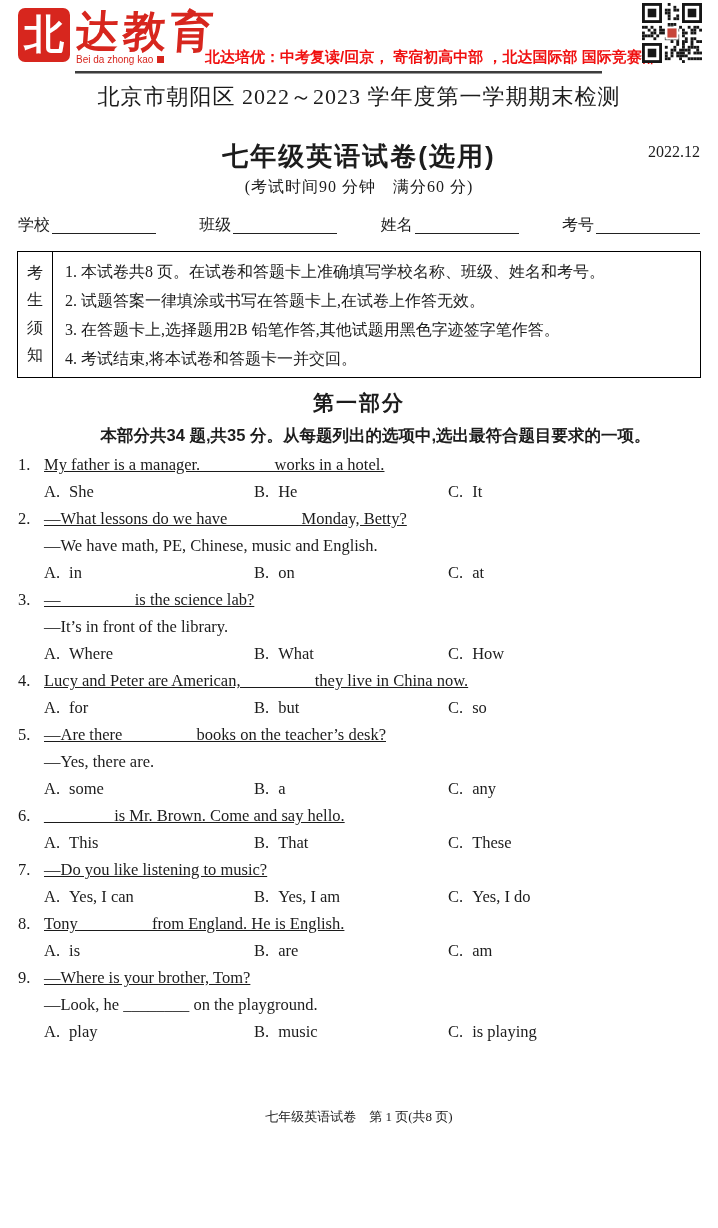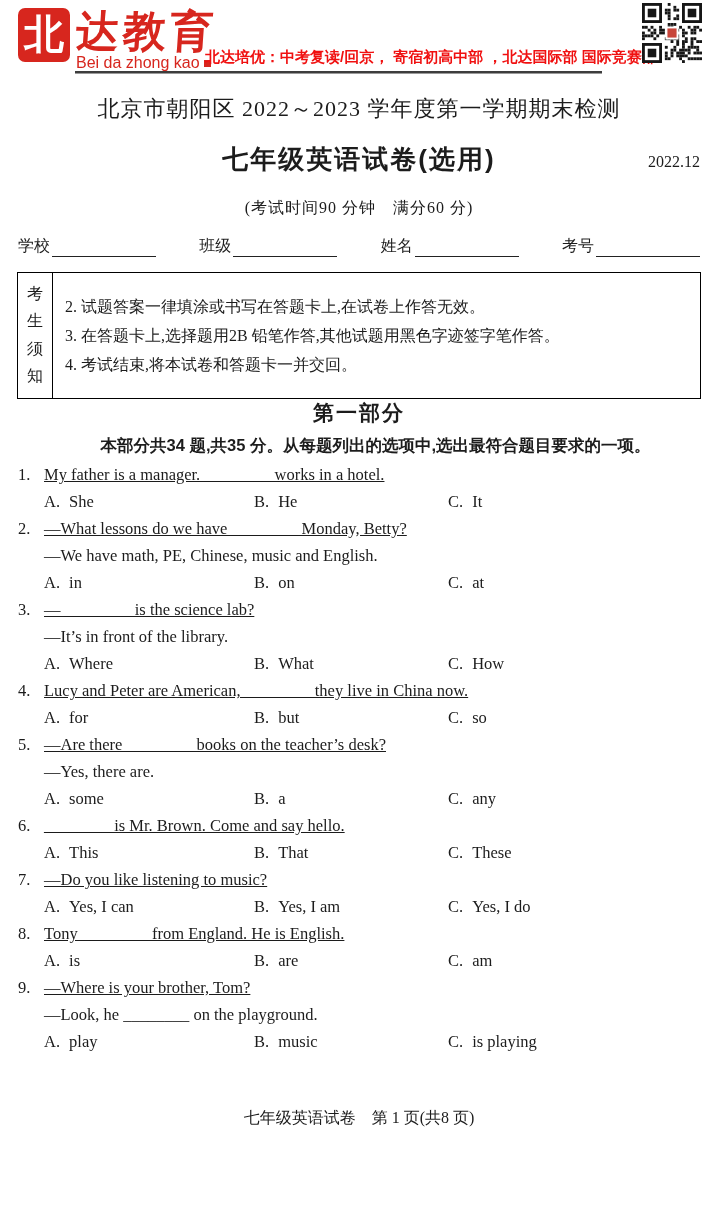--- a/index.html
+++ b/index.html
@@ -16,71 +16,71 @@
     width:52px; height:54px; background:#d7261e; border-radius:7px;
     color:#fff; font-size:40px; font-weight:bold; text-align:center; line-height:54px;
     font-family:"Liberation Serif",serif;
   }
   .logo-right { margin-left:6px; position:relative; }
   .brand {
     color:#d7261e; font-size:43px; line-height:48px; font-weight:bold;
     font-family:"Liberation Serif",serif; letter-spacing:4px;
     transform:skewX(-4deg);
   }
-  .logo-sub { color:#d7261e; font-size:16px; font-family:"Liberation Sans",sans-serif; margin-top:-2px; display:flex; align-items:center; gap:4px;}
+  .logo-sub { color:#d7261e; font-size:10px; font-family:"Liberation Sans",sans-serif; margin-top:-2px; display:flex; align-items:center; gap:4px;}
   .logo-square { display:inline-block; width:7px; height:7px; background:#d7261e; }
   .slogan {
     position:absolute; left:205px; top:48px; width:420px;
     color:#f01010; font-weight:bold; font-size:15px;
     font-family:"Liberation Sans",sans-serif; white-space:nowrap;
   }
   .header-rule { position:absolute; left:75px; top:71px; width:527px; height:3px;
     background:#3d3d3d; border-bottom:1px solid #9a9a9a; }
   .qr { position:absolute; right:16px; top:3px; width:60px; height:60px; }
   
-  .main-title { text-align:center; font-size:22px; letter-spacing:1px; margin-top:12px; }
-  .paper-row { position:relative; margin-top:18px; height:34px; }
+  .main-title { text-align:center; font-size:22px; letter-spacing:1px; }
+  .paper-row { position:relative; margin-top:27px; height:34px; }
   .paper-title {
     text-align:center; font-size:26px; font-weight:bold; letter-spacing:2px;
     font-family:"Liberation Sans",sans-serif;
   }
-  .paper-date { position:absolute; right:18px; bottom:5px; font-size:16px; }
-  .exam-info { text-align:center; font-size:16px; margin-top:22px; letter-spacing:1px; }
+  .paper-date { position:absolute; right:18px; bottom:12px; font-size:16px; }
+  .exam-info { text-align:center; font-size:16px; margin-top:4px; letter-spacing:1px; }
   
   .fields { display:flex; justify-content:space-between; margin:17px 18px 0 18px; font-size:16px; }
-  .field { display:flex; align-items:flex-end; }
+  .field { display:flex; align-items:center; }
   .blank-line { display:inline-block; width:104px; border-bottom:1px solid #222; height:17px; margin-left:2px; }
   
   .notice { display:flex; margin:15px 17px 0 17px; border:1.5px solid #000; height:127px; }
   .notice-side {
     width:35px; border-right:1.5px solid #000; display:flex; flex-direction:column;
     justify-content:space-around; align-items:center; font-size:16px; padding:8px 0;
   }
   .notice-body { flex:1; padding:5px 12px; font-size:16px; line-height:29px; display:flex; flex-direction:column; justify-content:center;}
   
-  .part-heading { text-align:center; font-size:21px; font-weight:bold; 
+  .part-heading { text-align:center; font-size:21px; font-weight:bold; margin-top:11px;
     font-family:"Liberation Sans",sans-serif; letter-spacing:2px;}
   .bold-cn { font-family:"Liberation Sans",sans-serif; font-weight:bold; font-size:16.5px; }
   .intro { margin:5px 17px 0 17px; text-indent:2em; line-height:26px;text-align:center; }
   .section-title { margin:1px 17px 0 17px; line-height:26px; }
   .section-instruction { margin:0 17px 0 17px; text-indent:2em; line-height:26px; }
   
   .questions { margin:3px 17px 0 18px; font-size:16.5px; line-height:27px; }
   .qline { display:flex; }
   .qnum { width:16px; flex:none; }
   .qtext { flex:1; padding-left:10px;text-decoration:underline; }
   .qcont { padding-left:26px; }
   .options { display:flex; padding-left:26px; }
   .opt { display:flex; }
   .opt-label { margin-right:9px; }
   .opt-a { width:210px; }
   .opt-b { width:194px; }
   .opt-c { flex:1; }
   
-  .footer { position:absolute; top:1108px; left:0; width:100%; text-align:center; font-size:16px; }
+  .footer { position:absolute; top:1108px; left:0; width:100%; text-align:center; font-size:13px; }
 </style>
 </head>
 <body>
 
 <div class="page">
 
   <div class="brand-header">
     <div class="logo">
       <div class="seal">北</div>
       <div class="logo-right">
@@ -247,20 +247,21 @@
   </div>
 
   <div class="notice">
     <div class="notice-side">
       <span>考</span>
       <span>生</span>
       <span>须</span>
       <span>知</span>
     </div>
     <div class="notice-body">
+      <div>1. 本试卷共8 页。在试卷和答题卡上准确填写学校名称、班级、姓名和考号。</div>
       <div>2. 试题答案一律填涂或书写在答题卡上,在试卷上作答无效。</div>
       <div>3. 在答题卡上,选择题用2B 铅笔作答,其他试题用黑色字迹签字笔作答。</div>
       <div>4. 考试结束,将本试卷和答题卡一并交回。</div>
     </div>
   </div>
 
   <div class="part-heading">第一部分</div>
   <div class="intro bold-cn">本部分共34 题,共35 分。从每题列出的选项中,选出最符合题目要求的一项。</div>
 
   <div class="questions">

